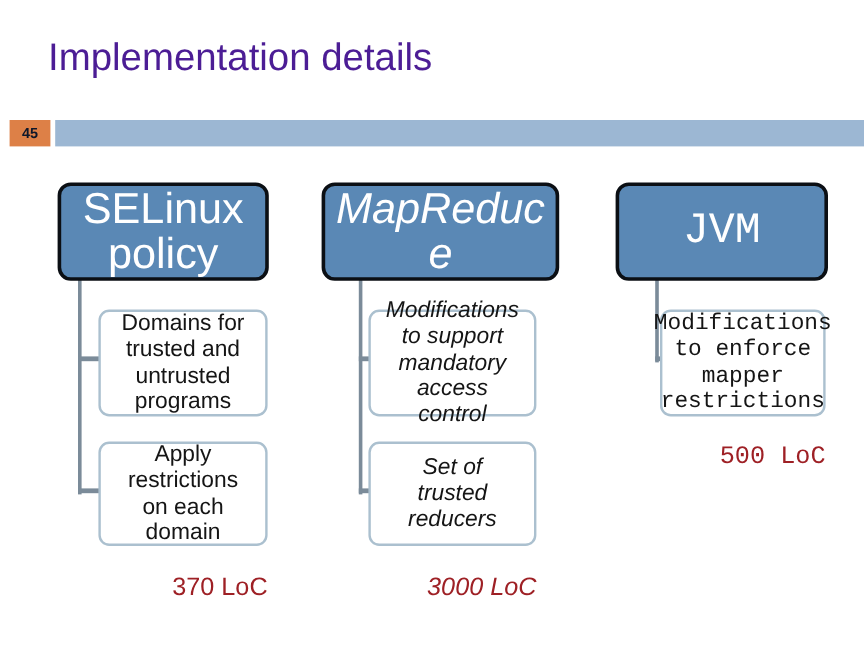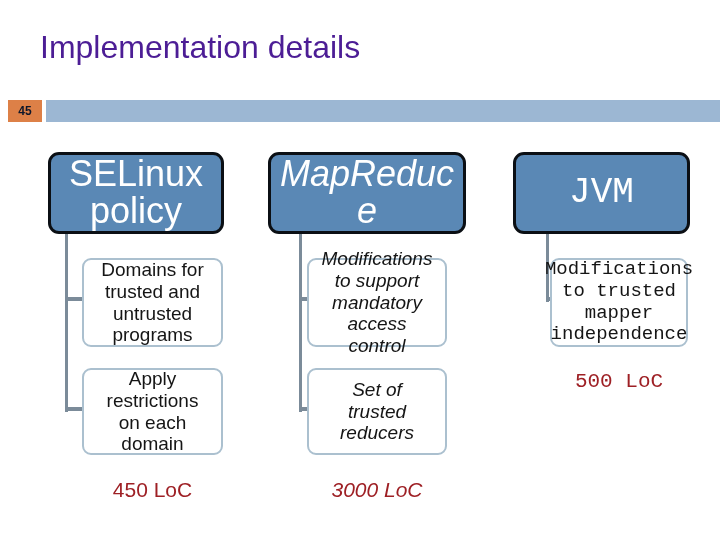--- a/index.html
+++ b/index.html
@@ -50,21 +50,21 @@
     display:flex; align-items:center; justify-content:center;
     padding:2px 12px; overflow-wrap:break-word;
   }
   .col1 .child { left:34px; width:141px; }
   .col2 .child { left:39px; width:140px; }
   .col3 .child { left:37px; width:138px; }
   .c1 { top:106px; height:89px; }
   .c2 { top:216px; height:87px; }
 
   .loc {
-    position:absolute; color:#9e2025; font-size:21px; text-align:center;
+    position:absolute; color:#9e2025; font-size:21px; text-align:right;
     white-space:nowrap;
   }
   .col1 .loc { left:34px; width:141px; top:326px; }
   .col2 .loc { left:39px; width:140px; top:326px; }
   .col3 .loc { left:37px; width:138px; top:218px; }
 
   .footnote {
     position:absolute; left:505px; top:494px; width:205px;
     font-size:20px; color:#1a1a1a; text-align:center; white-space:nowrap;
   }
@@ -79,35 +79,35 @@
   <div class="page-badge">45</div>
   <div class="accent-bar"></div>
 
   <div class="col col1">
     <div class="rail"></div>
     <div class="branch b1"></div>
     <div class="branch b2"></div>
     <div class="head">SELinux policy</div>
     <div class="child c1">Domains for trusted and untrusted programs</div>
     <div class="child c2">Apply restrictions on each domain</div>
-    <div class="loc">450 LoC</div>
+    <div class="loc">370 LoC</div>
   </div>
 
   <div class="col col2">
     <div class="rail"></div>
     <div class="branch b1"></div>
     <div class="branch b2"></div>
     <div class="head">MapReduce</div>
     <div class="child c1">Modifications to support mandatory access control</div>
     <div class="child c2">Set of trusted reducers</div>
     <div class="loc">3000 LoC</div>
   </div>
 
   <div class="col col3">
     <div class="rail"></div>
     <div class="branch b1"></div>
     <div class="head">JVM</div>
-    <div class="child c1">Modifications to trusted mapper independence</div>
+    <div class="child c1">Modifications to enforce mapper restrictions</div>
     <div class="loc">500 LoC</div>
   </div>
 
 
 </div>
 
 </body></html>

